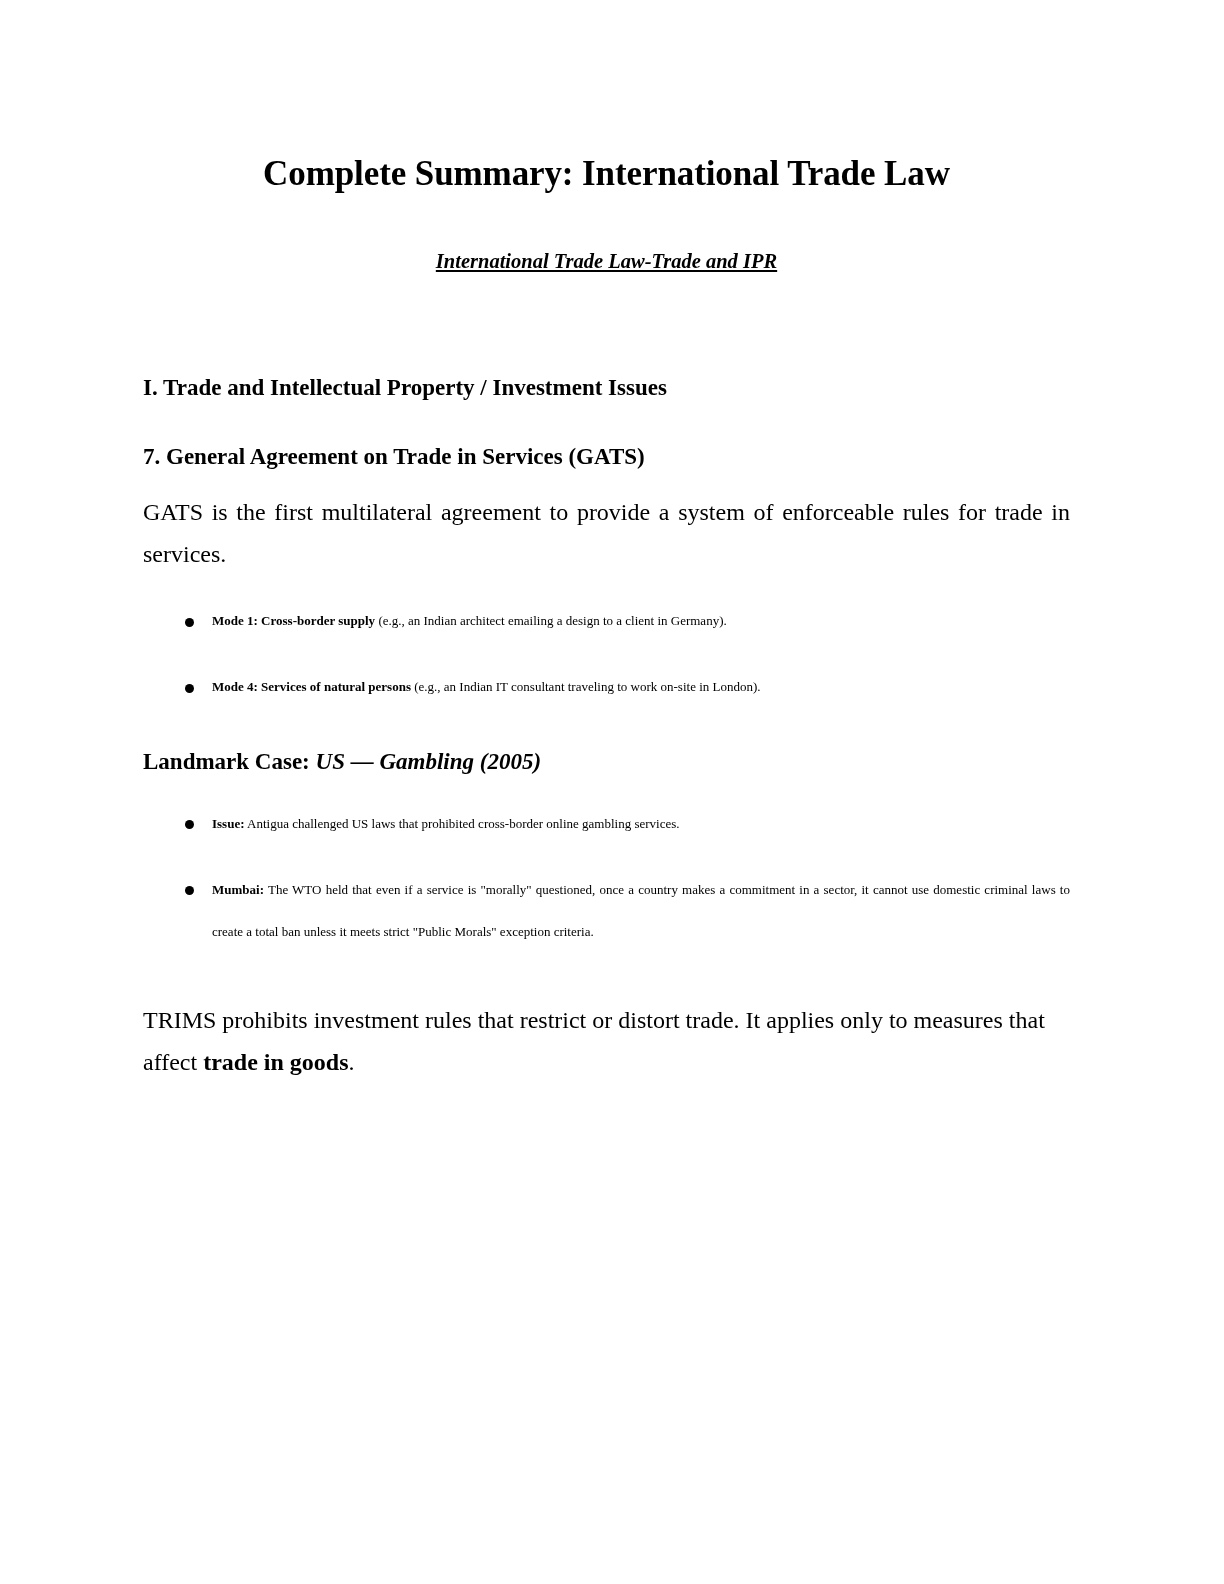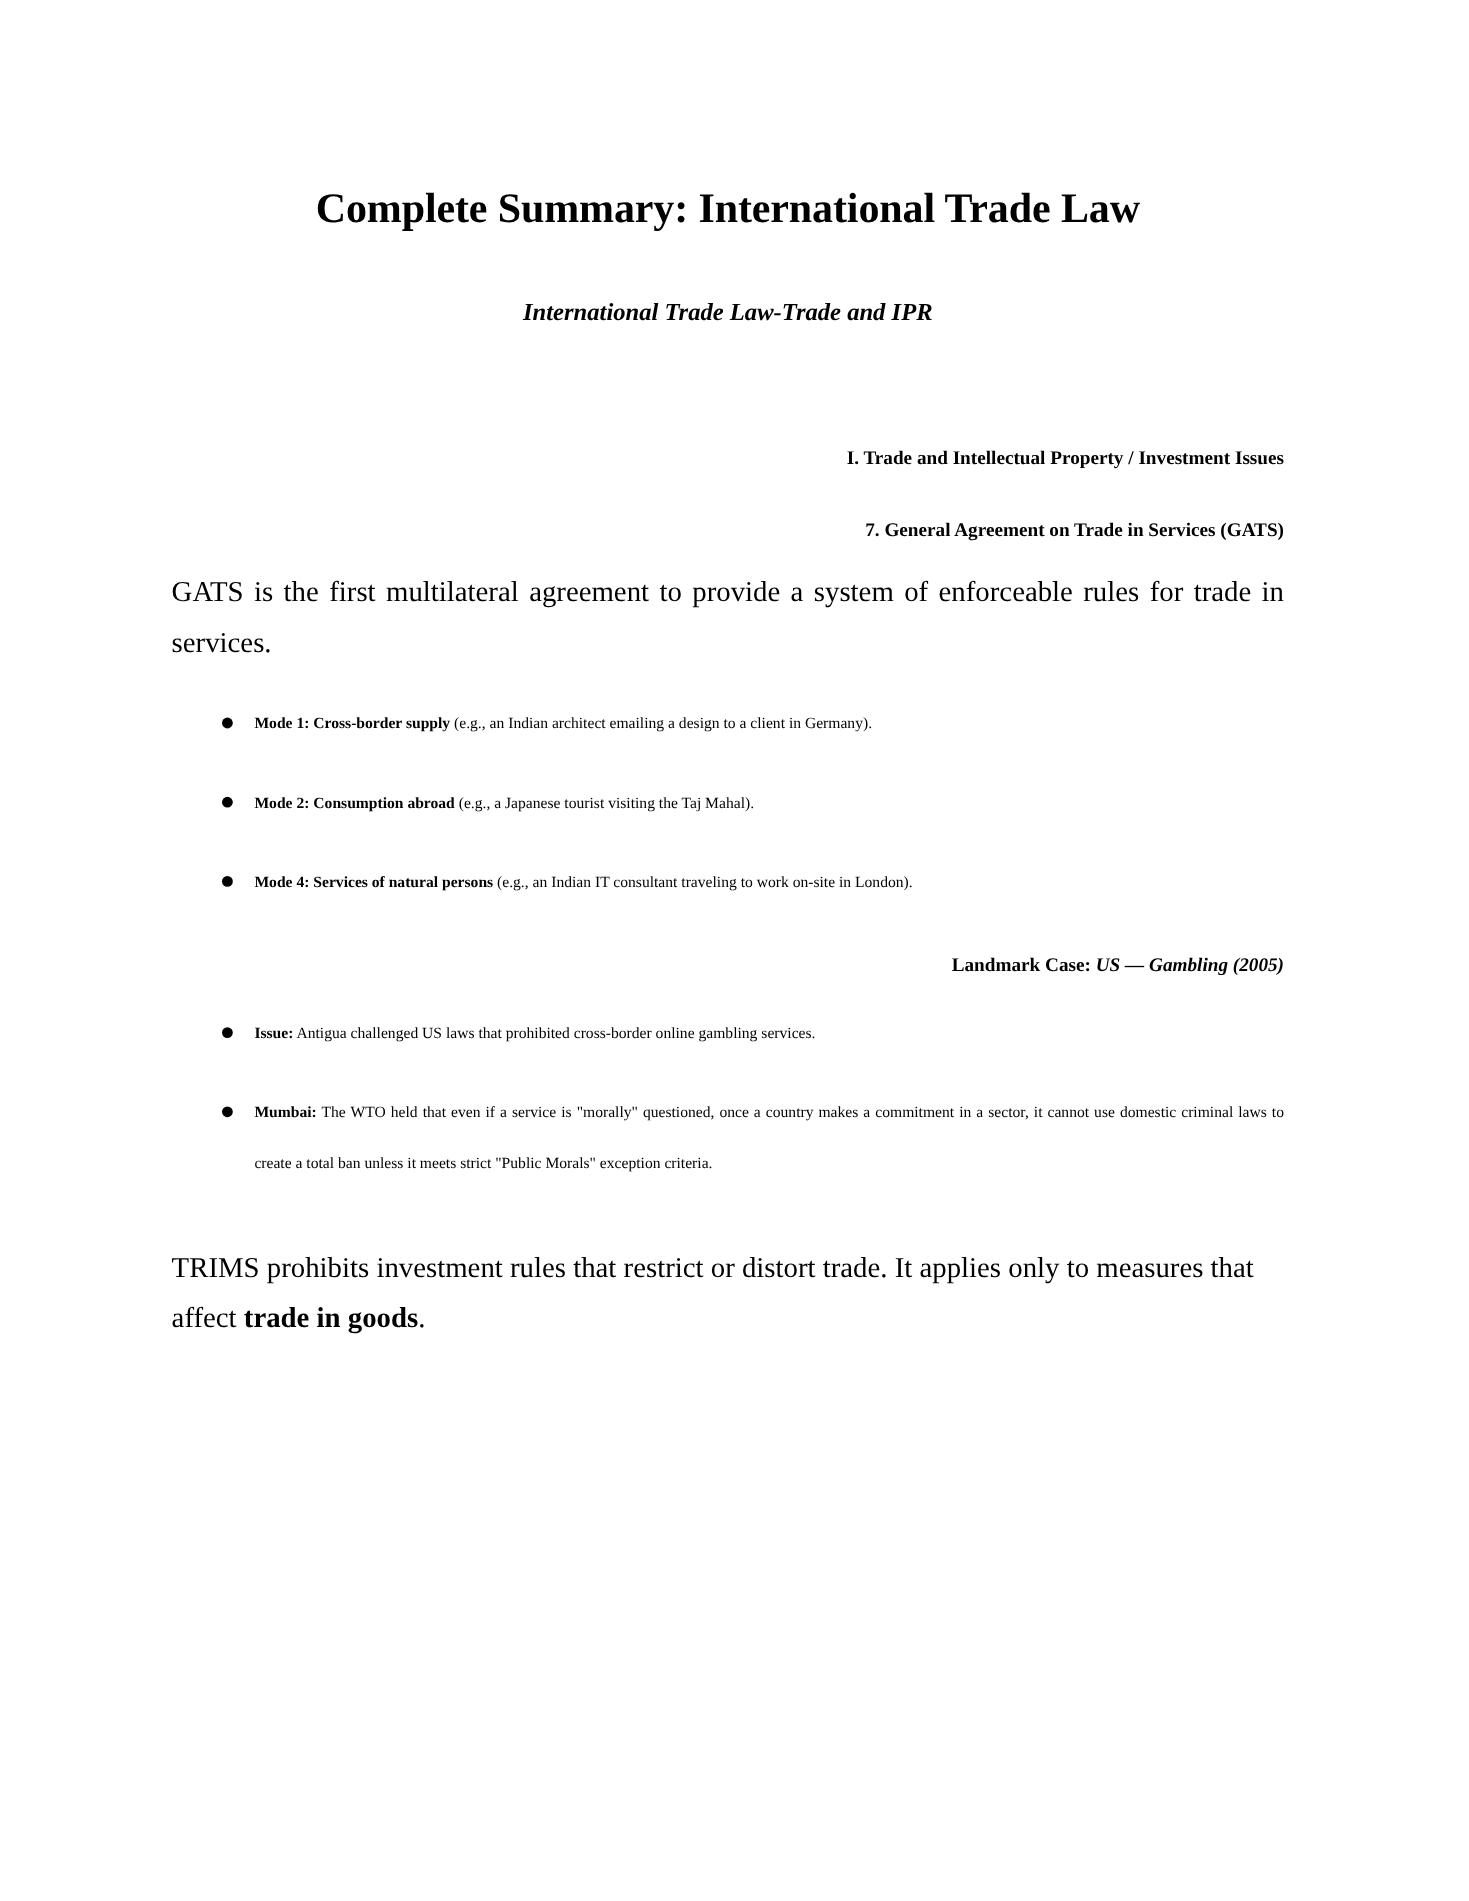--- a/index.html
+++ b/index.html
@@ -42,29 +42,30 @@
     letter-spacing: -0.1px;
   }
   .doc-subtitle {
     font-size: 20.5px;
     font-weight: 700;
     font-style: italic;
     text-align: center;
     line-height: 1.3;
     margin: 0;
     padding-top: 52px;
+    text-decoration: underline;
   }
 
   
   .section-heading {
-    font-size: 16px;
+    font-size: 23px;
     font-weight: 700;
     line-height: 1.35;
     margin: 0;
-    text-align: right;
+    text-align: left;
   }
   .h-roman { padding-top: 98px; }
   .h-num   { padding-top: 38px; }
   .h-case  { padding-top: 38px; }
 
   
   .para {
     font-size: 24px;
     font-weight: 400;
     line-height: 42px;
@@ -131,23 +132,20 @@
 
     <h3 class="section-heading h-num">7. General Agreement on Trade in Services (GATS)</h3>
 
     <p class="para">GATS is the first multilateral agreement to provide a system of enforceable rules for trade in services.</p>
 
     <ul class="bullets first">
       <li>
         <span class="bullet-dot"></span><span class="b">Mode 1: Cross-border supply</span><span> (e.g., an Indian architect emailing a design to a client in Germany).</span>
       </li>
       <li>
-        <span class="bullet-dot"></span><span class="b">Mode 2: Consumption abroad</span><span> (e.g., a Japanese tourist visiting the Taj Mahal).</span>
-      </li>
-      <li>
         <span class="bullet-dot"></span><span class="b">Mode 4: Services of natural persons</span><span> (e.g., an Indian IT consultant traveling to work on-site in London).</span>
       </li>
     </ul>
 
     <h3 class="section-heading h-case"><span class="b">Landmark Case: </span><span class="bi">US — Gambling (2005)</span></h3>
 
     <ul class="bullets first">
       <li>
         <span class="bullet-dot"></span><span class="b">Issue:</span><span> Antigua challenged US laws that prohibited cross-border online gambling services.</span>
       </li>

